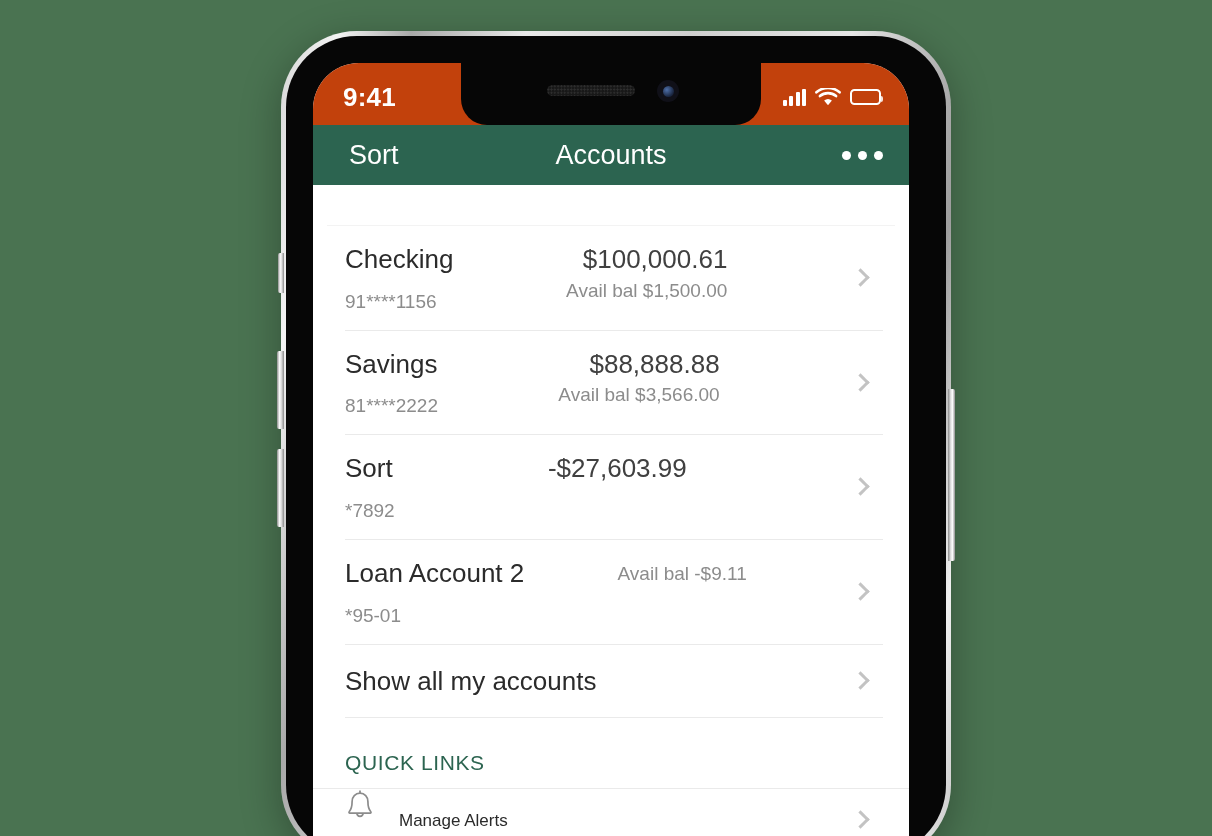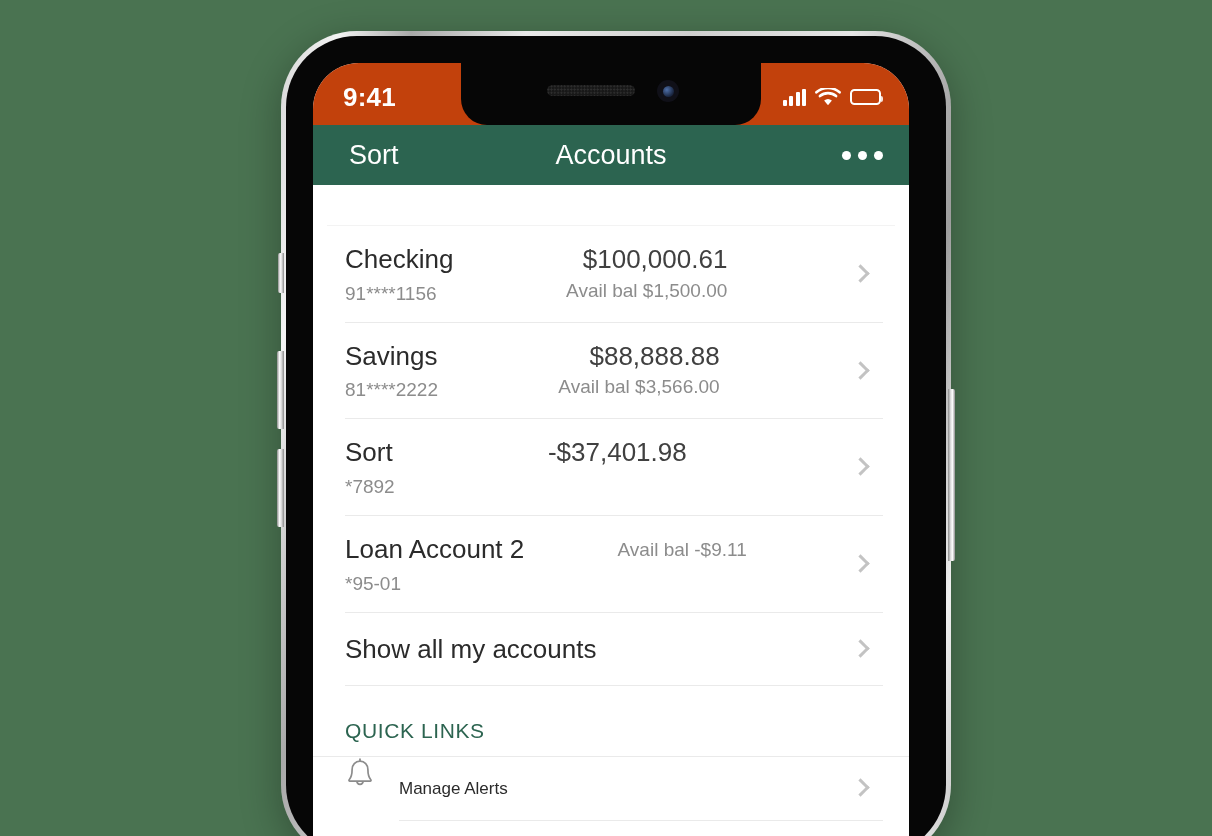--- a/index.html
+++ b/index.html
@@ -106,21 +106,21 @@
     padding:0 26px 0 32px;
     min-height:76px;
   }
   .row-inner{
     flex:1; display:flex; align-items:flex-start; justify-content:space-between;
     padding:18px 0 17px 0;
     border-bottom:1px solid #eaeaea;
   }
   .row:last-child .row-inner{ }
   .row-left .name{ font-size:26px; color:#2b2b2b; line-height:1.18; }
-  .row-left .num{ font-size:19px; color:#8c8c8c; margin-top:8px; }
+  .row-left .num{ font-size:19px; color:#8c8c8c; margin-top:16px; }
   .row-right{ text-align:right; padding-right:14px; }
   .row-right .bal{ font-size:26px; color:#404040; line-height:1.18; }
   .row-right .avail{ font-size:19px; color:#8c8c8c; margin-top:5px; }
 
   .chev{
     flex:0 0 auto; align-self:center;
     width:13px; height:13px;
     border-top:3px solid #c3c3c3; border-right:3px solid #c3c3c3;
     transform:rotate(45deg); margin-right:16px; margin-top:-2px;
   }
@@ -225,21 +225,21 @@
         </div>
       </div>
 
       <div class="row">
         <div class="row-inner">
           <div class="row-left">
             <div class="name">Sort</div>
             <div class="num">*7892</div>
           </div>
           <div class="row-right">
-            <div class="bal">-$37,401.98</div>
+            <div class="bal">-$27,603.99</div>
             <div class="avail"></div>
           </div>
           <div class="chev"></div>
         </div>
       </div>
 
       <div class="row">
         <div class="row-inner">
           <div class="row-left">
             <div class="name">Loan Account 2</div>

